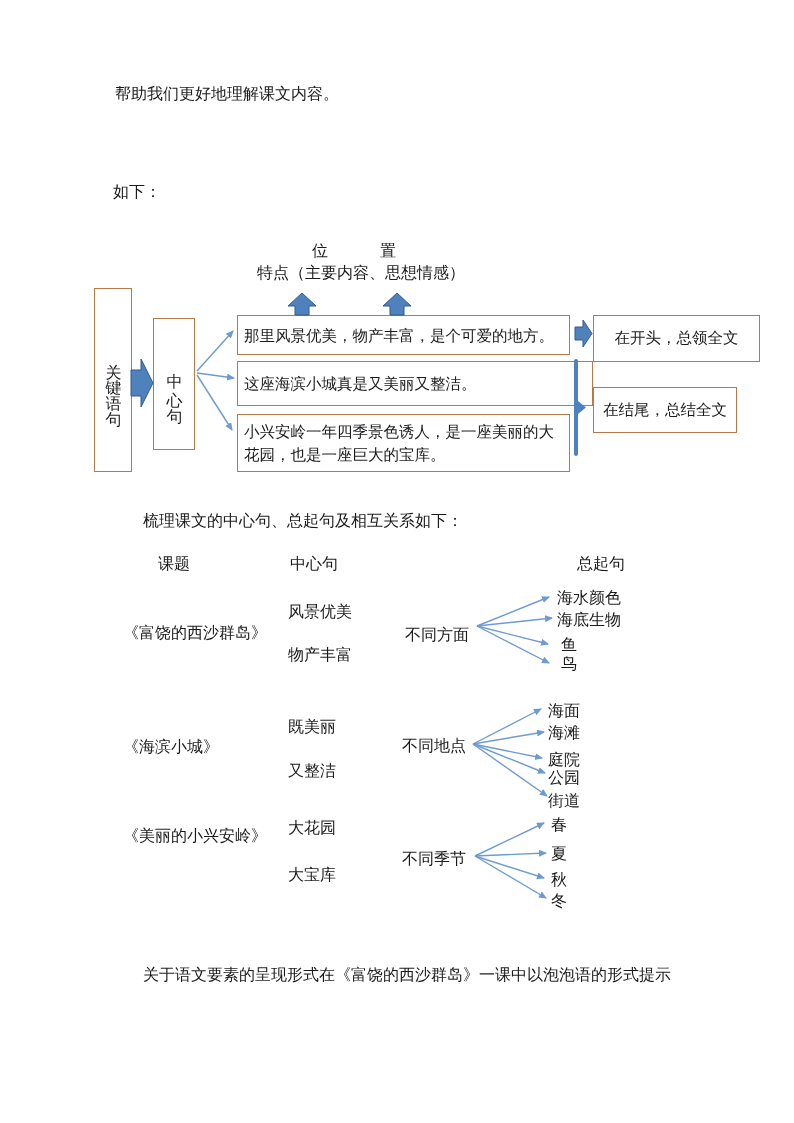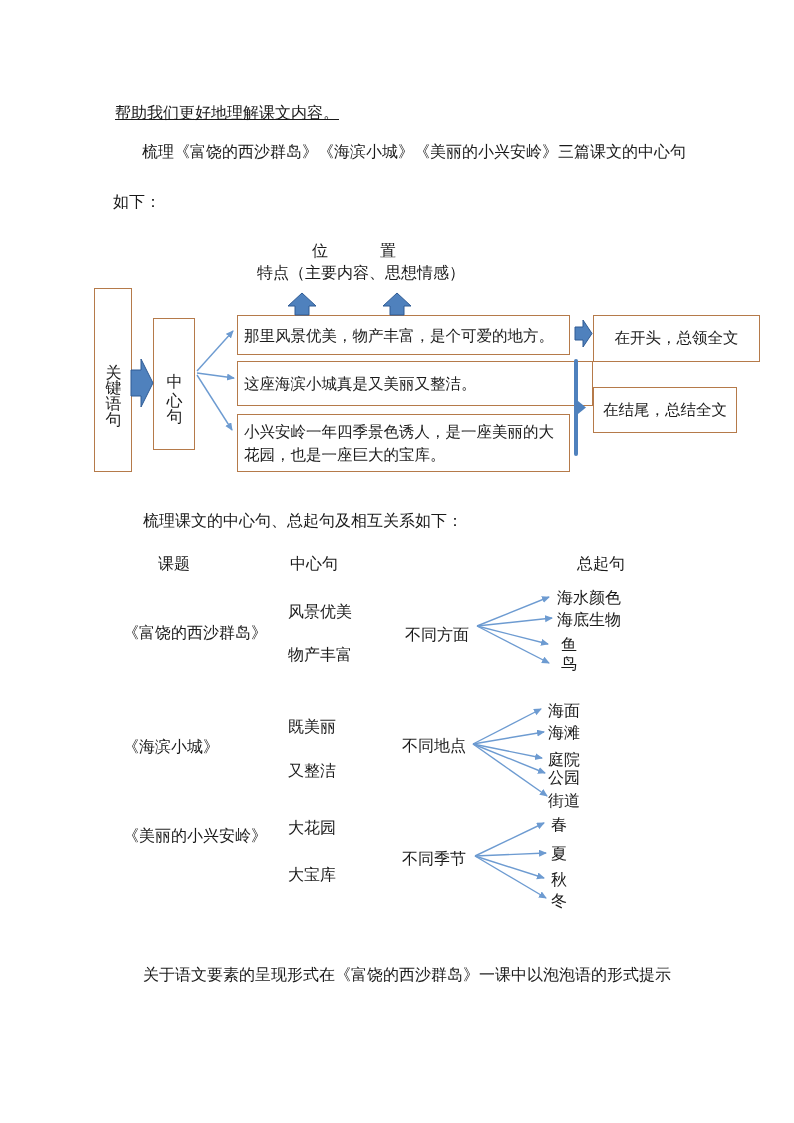--- a/index.html
+++ b/index.html
@@ -36,23 +36,22 @@
   .block-arrow{fill:var(--block-arrow-fill);stroke:var(--block-arrow-stroke);stroke-width:1;}
   .thin{stroke:var(--connector);stroke-width:1.4;fill:none;}
   .ah{fill:var(--connector);}
   .bracket{stroke:var(--block-arrow-fill);}
 </style>
 </head>
 <body>
 
 <div class="page">
 
-  <div class="abs" style="left:115px;top:103px;text-decoration:underline;">帮助我们更好地理解课文内容。</div>
-  <div class="abs" style="left:142px;top:142px;">梳理《富饶的西沙群岛》《海滨小城》《美丽的小兴安岭》三篇课文的中心句</div>
-  <div class="abs" style="left:113px;top:192px;text-align:right;">如下：</div>
+  <div class="abs" style="left:115px;top:84px;">帮助我们更好地理解课文内容。</div>
+  <div class="abs" style="left:113px;top:182px;text-align:right;">如下：</div>
 
   <div class="abs" style="left:312px;top:241px;">位</div>
   <div class="abs" style="left:380px;top:241px;">置</div>
   <div class="abs" style="left:257px;top:263px;">特点（主要内容、思想情感）</div>
 
   <div class="obox vtext" style="left:94px;top:288px;width:38px;height:184px;letter-spacing:16px;padding-top:6px;">关键语句</div>
   <div class="obox vtext" style="left:153px;top:318px;width:42px;height:132px;letter-spacing:18px;padding-top:6px;">中心句</div>
 
   <div class="obox sentence" style="left:237px;top:315px;width:333px;height:40px;">那里风景优美，物产丰富，是个可爱的地方。</div>
   <div class="obox sentence" style="left:237px;top:361px;width:356px;height:45px;">这座海滨小城真是又美丽又整洁。</div>

